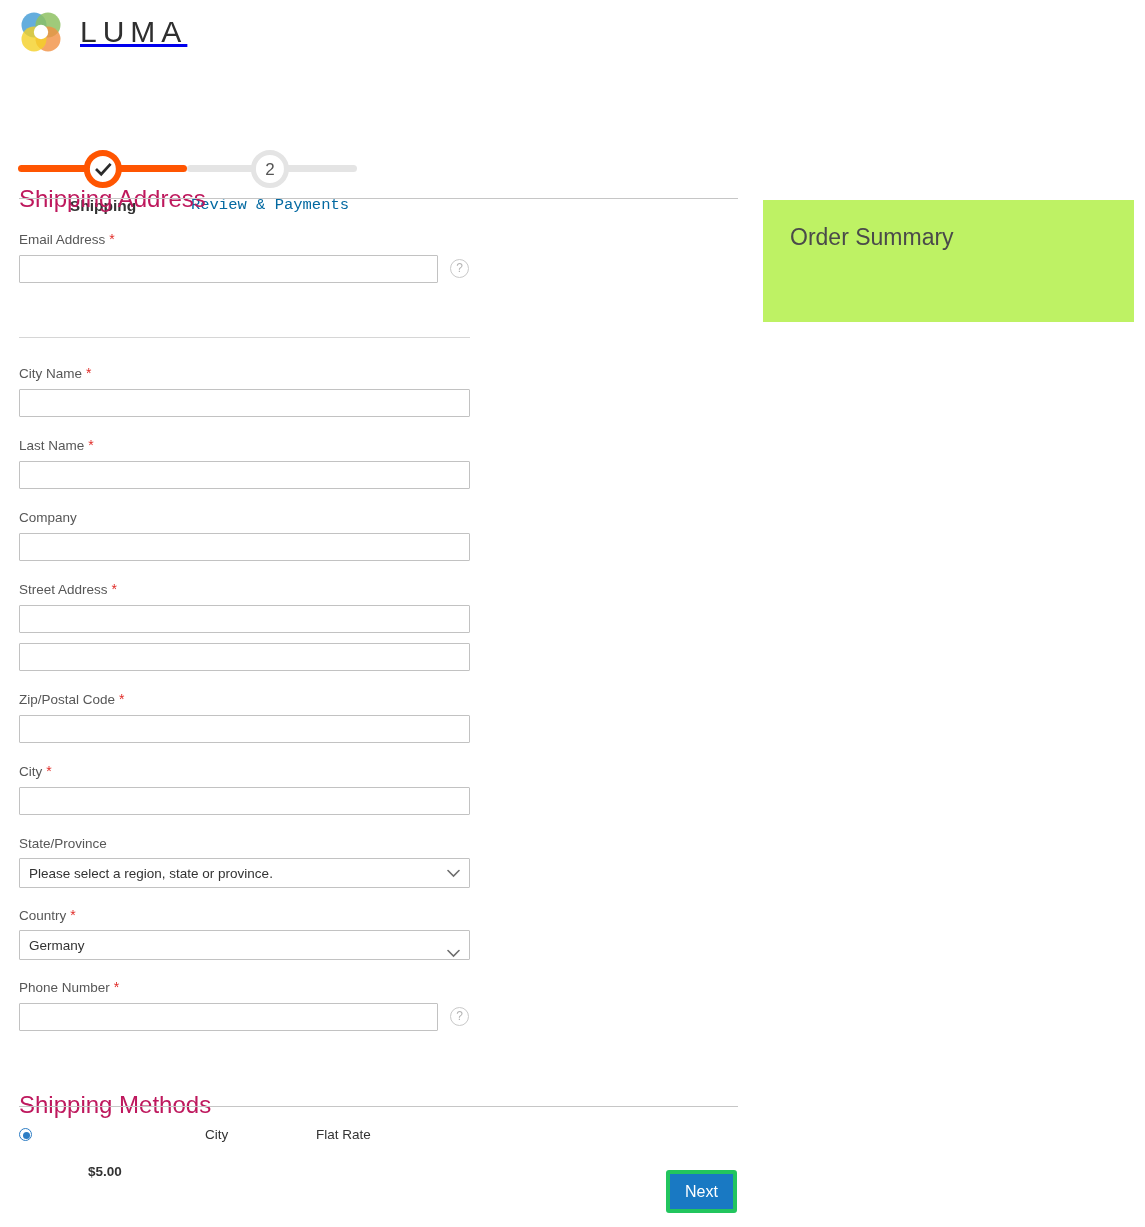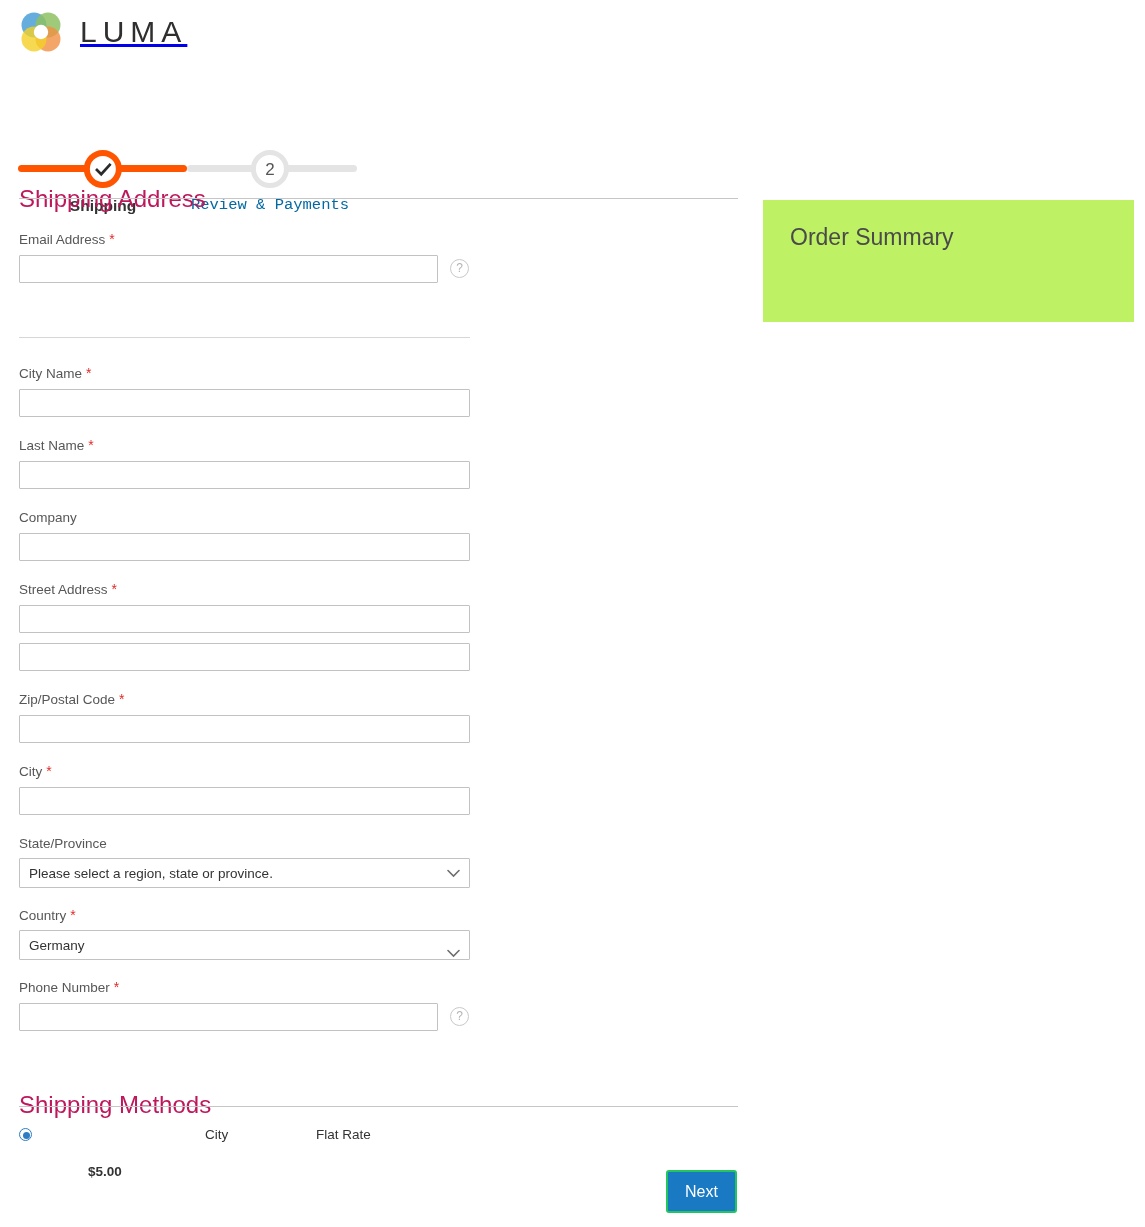--- a/index.html
+++ b/index.html
@@ -196,21 +196,21 @@
     position: absolute; left: 316px; top: 4px;
     font-size: 13.5px; color: #333;
   }
 
   
   .next-btn {
     position: absolute;
     left: 666px; top: 1170px;
     width: 71px; height: 43px;
     background: #1979c3;
-    border: 2px solid #22c55e;
+    border: 4px solid #22c55e;
     border-radius: 3px;
     color: #ffffff;
     font-size: 16px;
     font-family: "Liberation Sans", sans-serif;
     cursor: pointer;
     padding: 0;
   }
 </style>
 </head>
 <body>

